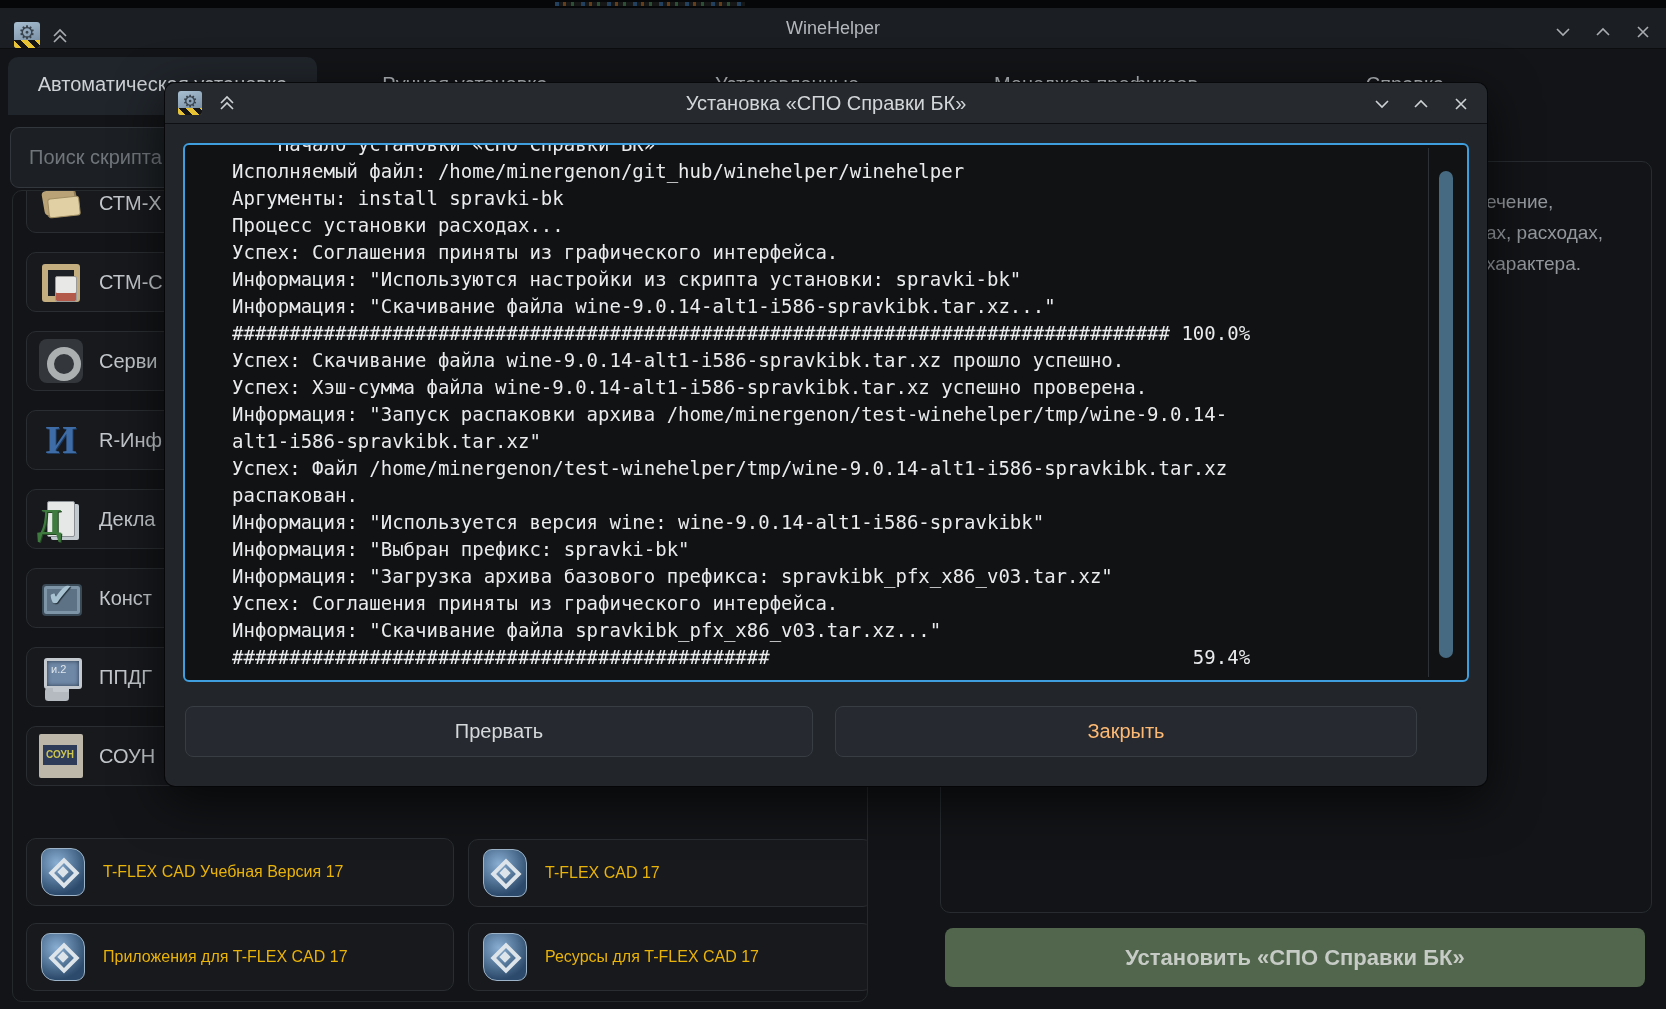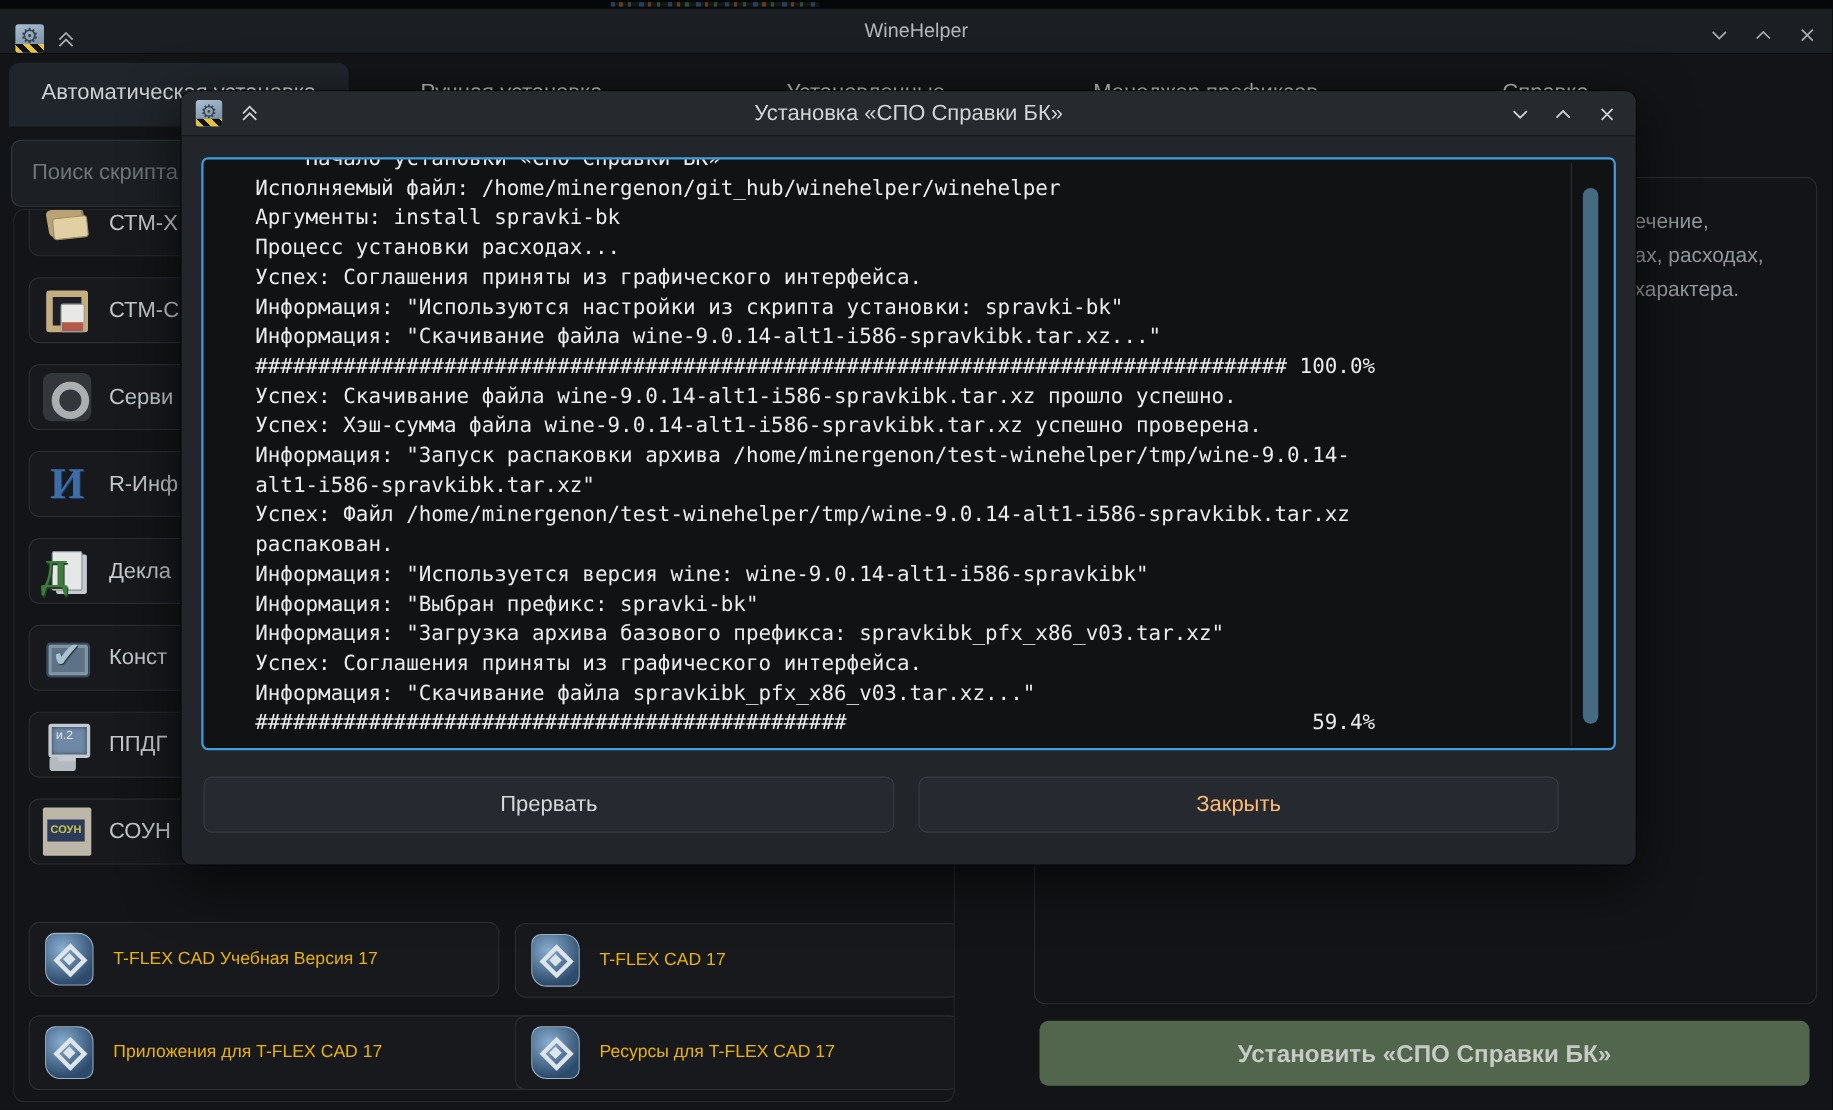--- a/index.html
+++ b/index.html
@@ -208,21 +208,21 @@
       </div>
     <div id="tflex-grid">
         <div class="tflex-tile" style="left: 13px; top: 647px; width: 428px;">
           <span class="tf-ic"></span>
           <span class="lbl">T-FLEX CAD Учебная Версия 17</span>
         </div>
         <div class="tflex-tile" style="left: 455px; top: 648px; width: 405px;">
           <span class="tf-ic"></span>
           <span class="lbl">T-FLEX CAD 17</span>
         </div>
-        <div class="tflex-tile" style="left: 13px; top: 732px; width: 500px;">
+        <div class="tflex-tile" style="left: 13px; top: 732px; width: 428px;">
           <span class="tf-ic"></span>
           <span class="lbl">Приложения для T-FLEX CAD 17</span>
         </div>
         <div class="tflex-tile" style="left: 455px; top: 732px; width: 405px;">
           <span class="tf-ic"></span>
           <span class="lbl">Ресурсы для T-FLEX CAD 17</span>
         </div>
       </div>
   </div>
 

